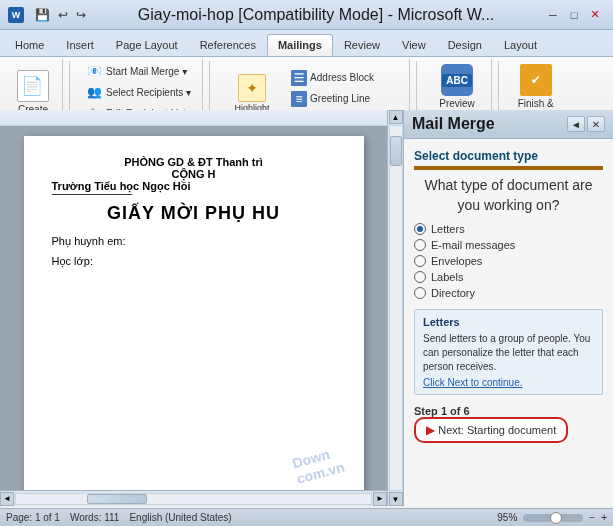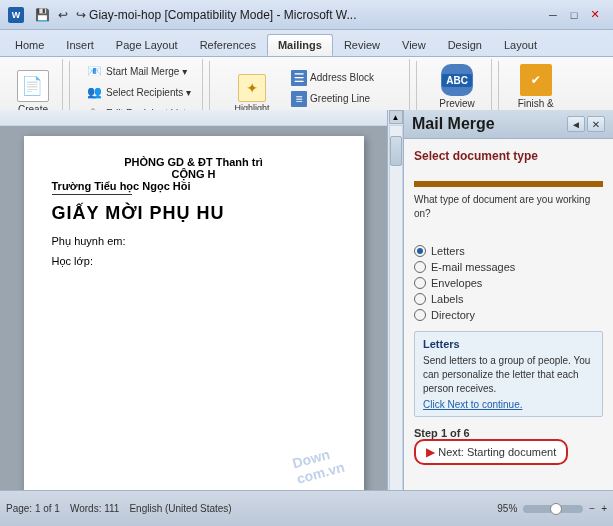--- a/index.html
+++ b/index.html
@@ -12,21 +12,21 @@
       display: flex;
       align-items: center;
       justify-content: space-between;
       padding: 0 8px;
       border-bottom: 1px solid #a0b4cc;
     }
     .title-bar-left { display: flex; align-items: center; gap: 4px; }
     .title-bar-icon { width: 16px; height: 16px; background: #1e5faa; border-radius: 2px; display: flex; align-items: center; justify-content: center; color: white; font-size: 9px; font-weight: bold; }
     .title-bar-quick { display: flex; gap: 2px; margin-left: 4px; }
     .title-bar-quick span { font-size: 12px; color: #333; cursor: pointer; padding: 1px 3px; }
-    .title-text { font-size: 12px; color: #1a1a1a; flex: 1; }
+    .title-text { font-size: 16px; color: #1a1a1a; flex: 1; text-align: center; }
     .title-controls { display: flex; gap: 1px; }
     .title-controls button { width: 20px; height: 16px; border: none; background: transparent; cursor: pointer; font-size: 11px; color: #333; }
     .title-controls button:last-child { color: #c00; }
 
     
     .ribbon { background: linear-gradient(to bottom, #dce6f5, #c9d8ec); border-bottom: 1px solid #a0b4cc; }
     .ribbon-tabs { display: flex; padding: 0 4px; padding-top: 4px; }
     .ribbon-tab {
       padding: 4px 10px;
       font-size: 11px;
@@ -100,27 +100,27 @@
       white-space: nowrap;
       width: 100%;
     }
     .ribbon-btn-small .icon-small { width: 16px; height: 16px; display: flex; align-items: center; justify-content: center; font-size: 12px; flex-shrink: 0; }
 
     .ribbon-separator { width: 1px; background: #c8c8c8; margin: 2px 4px; }
 
     
     .addr-icon { width: 16px; height: 16px; background: #4a7ec0; border-radius: 1px; display: inline-flex; align-items: center; justify-content: center; color: white; font-size: 8px; }
     .merge-field-icon { width: 16px; height: 16px; border: 1px solid #666; border-radius: 1px; display: inline-flex; align-items: center; justify-content: center; font-size: 8px; color: #555; }
-    .preview-icon { width: 28px; height: 28px; background: #4a7ec0; border-radius: 10px; display: flex; align-items: center; justify-content: center; color: white; font-size: 14px; }
+    .preview-icon { width: 28px; height: 28px; background: #4a7ec0; border-radius: 5px; display: flex; align-items: center; justify-content: center; color: white; font-size: 14px; }
     .finish-icon { width: 28px; height: 28px; background: #e8a020; border-radius: 2px; display: flex; align-items: center; justify-content: center; color: white; font-size: 12px; }
     .create-icon { width: 32px; height: 32px; background: #fff; border: 1px solid #aaa; border-radius: 2px; display: flex; align-items: center; justify-content: center; font-size: 18px; color: #555; }
 
     
     .status-bar {
-      height: 36px;
+      height: 18px;
       background: linear-gradient(to bottom, #d0d8e4, #bcc8d8);
       border-top: 1px solid #a0b4cc;
       display: flex;
       align-items: center;
       padding: 0 6px;
       font-size: 10px;
       color: #333;
       gap: 10px;
       position: absolute;
       bottom: 0;
@@ -175,21 +175,21 @@
       width: 340px;
       min-height: 360px;
       padding: 20px 28px;
       box-shadow: 2px 2px 8px rgba(0,0,0,0.3);
       position: relative;
     }
     .doc-header { text-align: center; margin-bottom: 4px; }
     .doc-org-line { font-size: 11px; font-weight: bold; display: flex; justify-content: space-between; flex-direction: column; }
     .doc-school-line { font-size: 11px; font-weight: bold; text-align: left; }
     .doc-underline { border-top: 1px solid #333; width: 80px; margin: 2px 0 8px 0; }
-    .doc-title { font-size: 18px; font-weight: bold; margin: 0 0 8px; letter-spacing: 1px; }
+    .doc-title { font-size: 18px; font-weight: bold; text-align: center; margin: 0 0 8px; letter-spacing: 1px; }
     .doc-body { font-size: 11px; margin-top: 8px; line-height: 1.8; }
 
     .watermark {
       position: absolute;
       bottom: 15px;
       right: 20px;
       font-size: 14px;
       font-weight: bold;
       color: rgba(100,140,200,0.4);
       transform: rotate(-15deg);
@@ -211,22 +211,22 @@
       display: flex;
       align-items: center;
       justify-content: space-between;
       border-bottom: 1px solid #a0b4cc;
     }
     .panel-title { font-size: 16px; font-weight: bold; color: #1a1a1a; }
     .panel-controls { display: flex; gap: 2px; }
     .panel-btn { width: 18px; height: 16px; background: linear-gradient(to bottom, #e8f0f8, #c8d8e8); border: 1px solid #a0b0c0; border-radius: 2px; display: flex; align-items: center; justify-content: center; font-size: 10px; cursor: pointer; color: #333; }
 
     .panel-body { padding: 10px; flex: 1; overflow-y: auto; }
-    .panel-section-title { font-size: 12px; font-weight: bold; color: #7f1d1d; margin-bottom: 6px; border-bottom: 6px solid #a16207; padding-bottom: 18px; }
-    .panel-question { font-size: 10px; color: #333; margin-bottom: 24px; line-height: 1.4; }
+    .panel-section-title { font-size: 12px; font-weight: bold; color: #0c4a6e; margin-bottom: 6px; border-bottom: 4px solid #a16207; padding-bottom: 3px; }
+    .panel-question { font-size: 14px; color: #333; margin-bottom: 8px; line-height: 1.4; text-align: center; }
 
     .radio-group { display: flex; flex-direction: column; gap: 4px; margin-bottom: 10px; }
     .radio-item { display: flex; align-items: center; gap: 5px; font-size: 11px; color: #333; cursor: pointer; }
     .radio-circle { width: 12px; height: 12px; border: 1px solid #666; border-radius: 50%; flex-shrink: 0; display: flex; align-items: center; justify-content: center; }
     .radio-circle.checked::after { content: ''; width: 6px; height: 6px; background: #1e5faa; border-radius: 50%; display: block; }
 
     .letters-box { background: #e8f0f8; border: 1px solid #b8c8d8; border-radius: 2px; padding: 6px 8px; margin-bottom: 10px; }
     .letters-box-title { font-size: 11px; font-weight: bold; color: #1a3a6a; margin-bottom: 4px; }
     .letters-box-text { font-size: 10px; color: #333; line-height: 1.4; }
     .letters-box-link { font-size: 10px; color: #1e5faa; text-decoration: underline; cursor: pointer; display: block; margin-top: 3px; }

